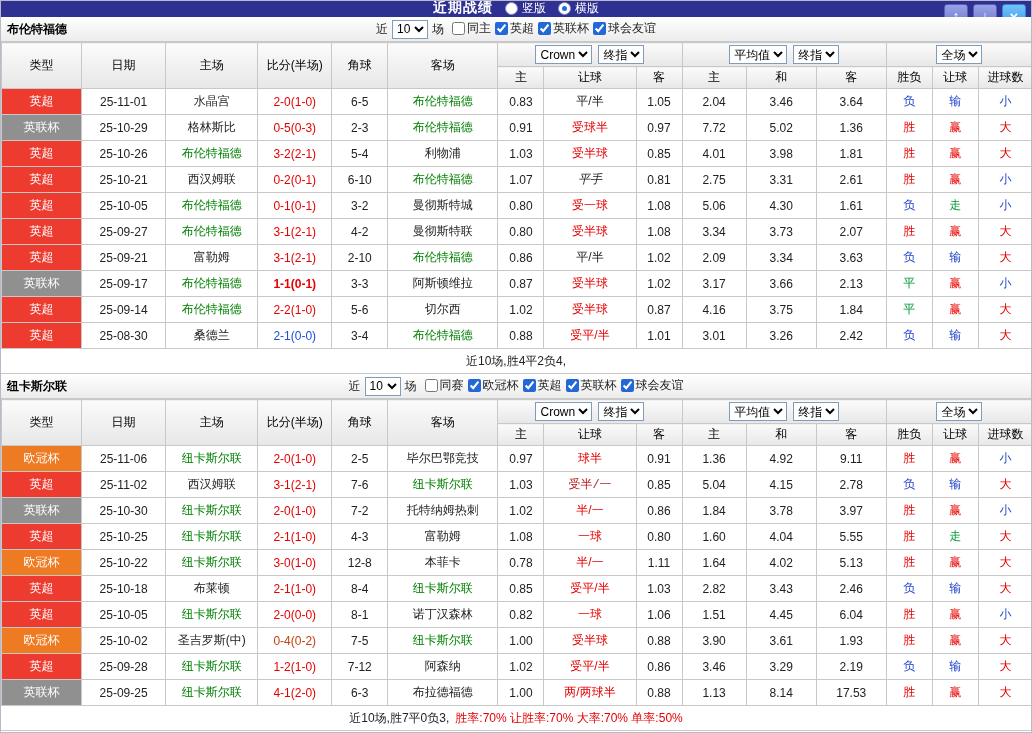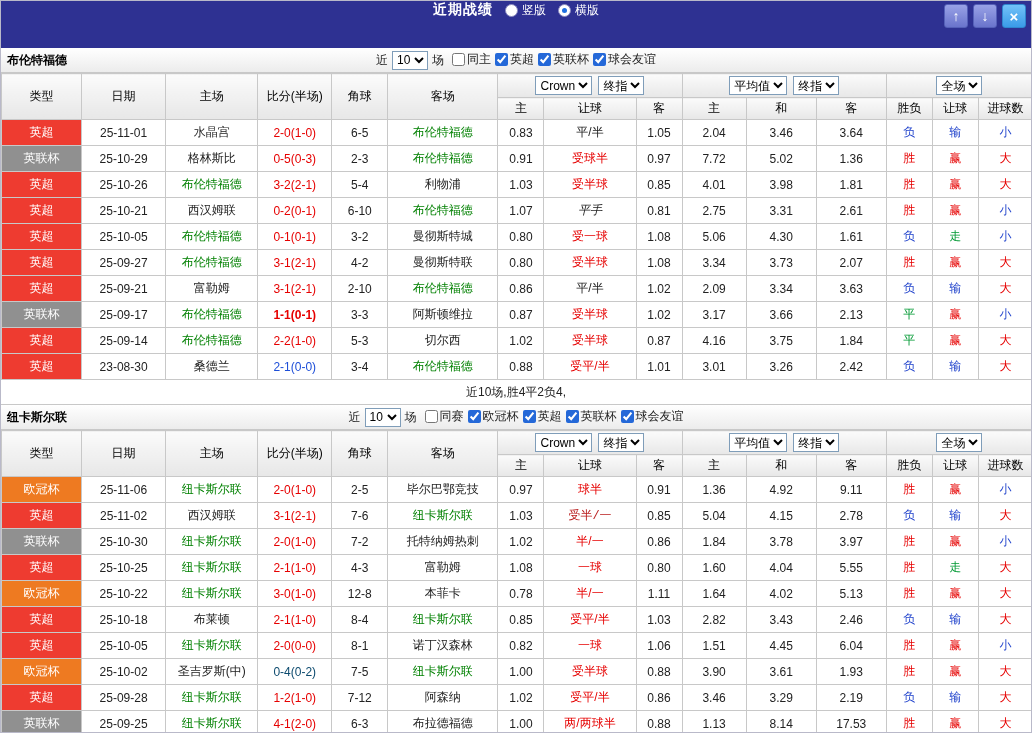--- a/index.html
+++ b/index.html
@@ -1,20 +1,20 @@
 <!DOCTYPE html>
 <html><head>
 <meta charset="utf-8">
 <style>
   * { margin:0; padding:0; box-sizing:border-box; }
   html,body { width:1032px; background:#fff; font-family:"Liberation Sans","DejaVu Sans",sans-serif; font-size:12px; color:#222; }
   .page { width:1032px; height:733px; border:1px solid #b9b9c9; overflow:hidden; background:#fff; }
 
   
-  .titlebar { height:47px; background:#2e3192; position:relative; display:flex; align-items:flex-start; }
+  .titlebar { height:16px; background:#2e3192; position:relative; display:flex; align-items:flex-end; }
   .titlebar-center { flex:1; display:flex; justify-content:center; align-items:center; gap:12px; color:#fff; }
   .win-title { font-weight:bold; font-size:14px; letter-spacing:1px; }
   .radio-item { display:inline-flex; align-items:center; gap:4px; cursor:pointer; font-size:12px; color:#fff; }
   .radio-dot { width:13px; height:13px; border-radius:50%; background:#fff; border:1px solid #8a8ac0; position:relative; display:inline-block; }
   .radio-dot.selected::after { content:""; position:absolute; left:3px; top:3px; width:5px; height:5px; border-radius:50%; background:#1f6fe0; }
   .tb-buttons { position:absolute; right:5px; top:3px; display:flex; gap:5px; }
   .tb-btn { width:24px; height:24px; border:1px solid #5560b8; border-radius:3px; color:#fff; font-size:14px; font-weight:bold; line-height:1; cursor:pointer; display:flex; align-items:center; justify-content:center; }
   .tb-btn.updown { background:linear-gradient(#99a2e6,#6a74cc); }
   .tb-btn.close-btn { background:linear-gradient(#72c2f8,#3a9be8); border-color:#2f87cf; font-size:15px; }
 
@@ -284,35 +284,35 @@
             <td>2.13</td>
             <td style="color: rgb(0, 153, 51);">平</td>
             <td style="color: rgb(230, 0, 0);">赢</td>
             <td style="color: rgb(34, 68, 204);">小</td>
           </tr>
           <tr>
             <td class="league-cell" style="background: rgb(238, 59, 48);">英超</td>
             <td>25-09-14</td>
             <td style="color: rgb(0, 128, 0);">布伦特福德</td>
             <td style="color: rgb(230, 0, 0);">2-2(1-0)</td>
-            <td>5-3</td>
+            <td>5-6</td>
             <td style="color: rgb(34, 34, 34);">切尔西</td>
             <td>1.02</td>
             <td style="color: rgb(230, 0, 0);">受半球</td>
             <td>0.87</td>
             <td>4.16</td>
             <td>3.75</td>
             <td>1.84</td>
             <td style="color: rgb(0, 153, 51);">平</td>
             <td style="color: rgb(230, 0, 0);">赢</td>
             <td style="color: rgb(230, 0, 0);">大</td>
           </tr>
           <tr>
             <td class="league-cell" style="background: rgb(238, 59, 48);">英超</td>
-            <td>23-08-30</td>
+            <td>25-08-30</td>
             <td style="color: rgb(34, 34, 34);">桑德兰</td>
             <td style="color: #1d4ed8;">2-1(0-0)</td>
             <td>3-4</td>
             <td style="color: rgb(0, 128, 0);">布伦特福德</td>
             <td>0.88</td>
             <td style="color: rgb(230, 0, 0);">受平/半</td>
             <td>1.01</td>
             <td>3.01</td>
             <td>3.26</td>
             <td>2.42</td>
@@ -527,21 +527,21 @@
             <td>4.45</td>
             <td>6.04</td>
             <td style="color: rgb(230, 0, 0);">胜</td>
             <td style="color: rgb(230, 0, 0);">赢</td>
             <td style="color: rgb(34, 68, 204);">小</td>
           </tr>
           <tr>
             <td class="league-cell" style="background: rgb(238, 122, 33);">欧冠杯</td>
             <td>25-10-02</td>
             <td style="color: rgb(34, 34, 34);">圣吉罗斯(中)</td>
-            <td style="color: #0c4a6e;">0-4(0-2)</td>
+            <td style="color: #c2410c;">0-4(0-2)</td>
             <td>7-5</td>
             <td style="color: rgb(0, 128, 0);">纽卡斯尔联</td>
             <td>1.00</td>
             <td style="color: rgb(230, 0, 0);">受半球</td>
             <td>0.88</td>
             <td>3.90</td>
             <td>3.61</td>
             <td>1.93</td>
             <td style="color: rgb(230, 0, 0);">胜</td>
             <td style="color: rgb(230, 0, 0);">赢</td>

